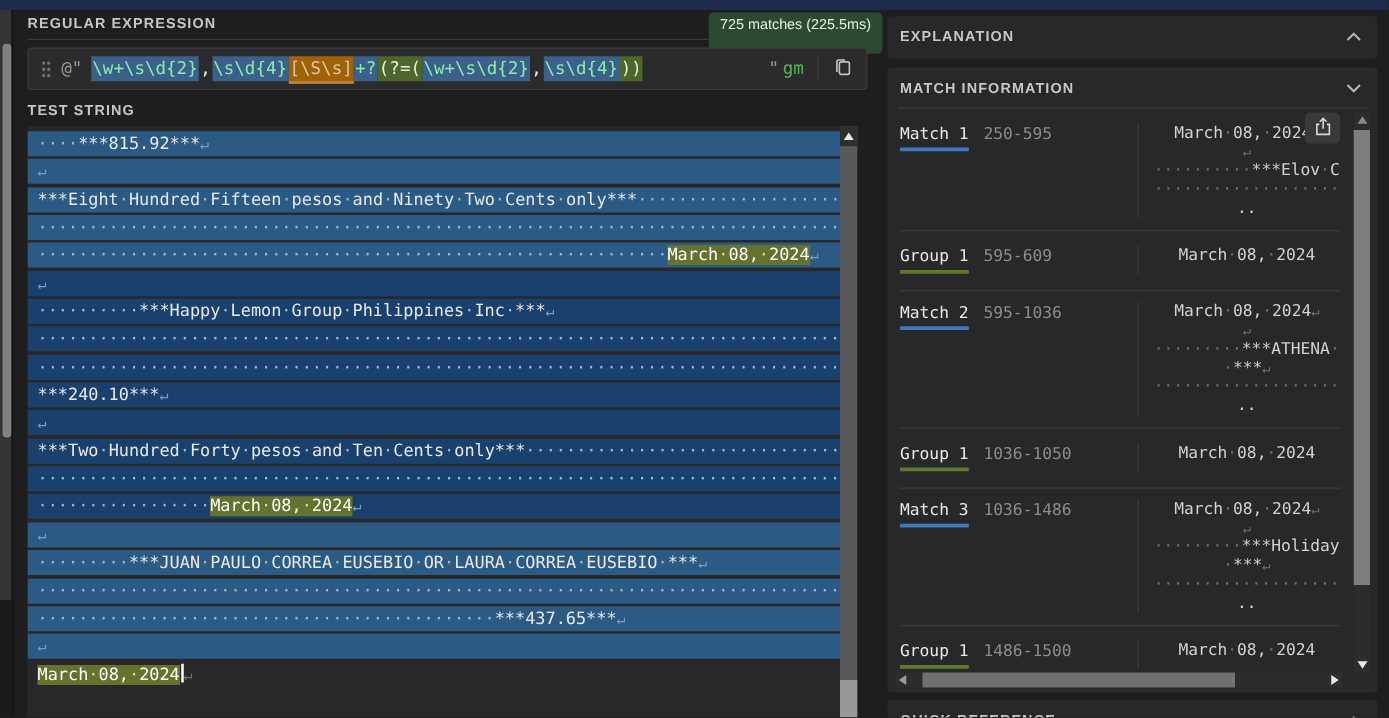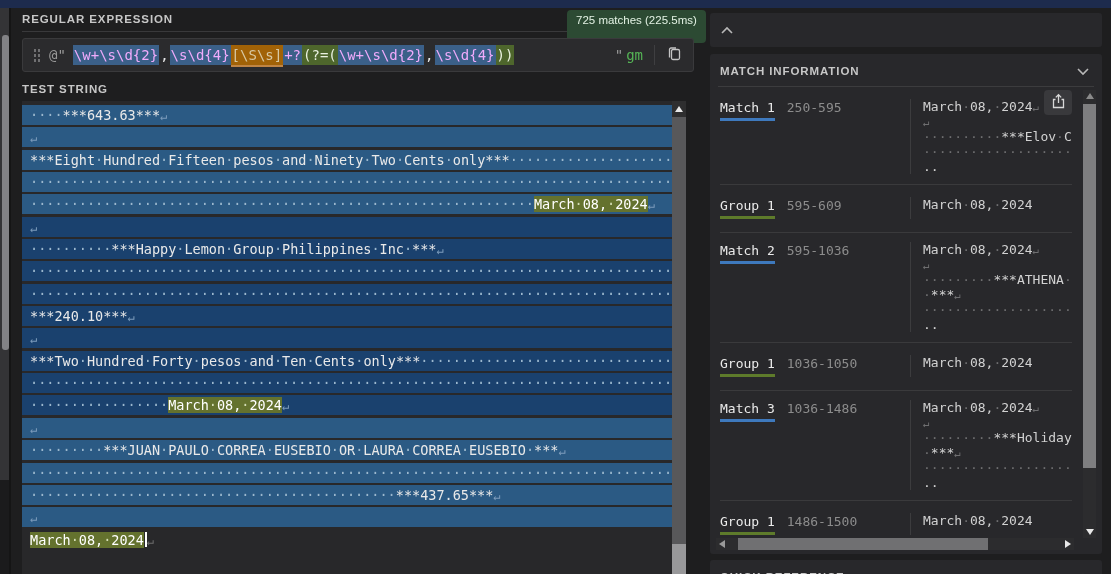--- a/index.html
+++ b/index.html
@@ -24,21 +24,21 @@
            color:#e3f2e4; font-size:11.5px; line-height:21px; }
 
   .regex-box { position:absolute; left:22px; top:38px; width:672px; height:34px; background:#2b2b2d;
                border:1px solid #3a3a3c; border-radius:3px; display:flex; align-items:center; padding:0 10px; }
   .drag-dots { width:8px; height:14px; margin-right:8px;
                background-image:radial-gradient(#707072 1.1px, transparent 1.2px); background-size:4px 5px; }
   .regex-mono { font-family:"DejaVu Sans Mono", monospace; font-size:14px; white-space:pre; }
   .delim { color:#9a9a9a; }
   .delim-open { margin-right:7px; }
   #regex-tokens span { padding:2px 1px; }
-  .tk-blue  { background:#3b6089; color:#f0abfc; }
+  .tk-blue  { background:#3b6089; color:#86efac; }
   .tk-tan   { background:#a16207; color:#d8c9a4; border-bottom:2px solid #c08544; }
   .tk-green { background:#4e662c; color:#e9f0df; }
   .tk-plain { color:#e8e8e8; background:transparent; }
   .regex-spacer { flex:1; }
   .flags { color:#55b455; margin-left:3px; }
   .regex-div { width:1px; height:20px; background:#3f3f41; margin:0 11px; }
   .icon-btn { background:none; border:none; cursor:pointer; display:flex; align-items:center; }
 
   .test-title { position:absolute; left:22px; top:83px; }
 
@@ -71,21 +71,21 @@
   .card-head .sec-title { flex:1; }
   .chev { flex:none; }
 
   .exp-card { left:710px; top:13px; width:392px; height:34px; }
   .mi-card  { left:710px; top:54px; width:392px; height:500px; overflow:hidden; }
   .qr-card  { left:710px; top:560px; width:392px; height:40px; }
 
   .mi-head-rule { position:absolute; left:8px; top:32px; width:376px; height:1px; background:#3c3c3e; }
 
   .mi-entries { position:absolute; left:10px; top:36px; width:352px; height:446px; overflow:hidden;
-                font-family:"DejaVu Sans Mono", monospace; font-size:13px; color:#d2d2d2; }
+                font-family:"DejaVu Sans Mono", monospace; font-size:13px; color:#d2d2d2;text-align:center; }
   .entry { display:flex; padding:9px 0 10px; }
   .entry + .entry { border-top:1px solid #3a3a3c; }
   .entry.group { padding:12px 0 13px; }
   .lcol { width:146px; flex:none; display:flex; align-items:flex-start; padding-top:1px; }
   .mlabel { display:inline-block; color:#eaeaea; padding-bottom:3px; }
   .u-blue  { border-bottom:3px solid #3e79bd; }
   .u-green { border-bottom:3px solid #5e7b2b; }
   .mrange { color:#8c8c8c; margin-left:12px; white-space:nowrap; }
   .ccol { flex:1; min-width:0; border-left:1px solid #3c3c3e; padding-left:12px; overflow:hidden;margin-left:44px; }
   .cline { height:15px; line-height:15px; white-space:pre; overflow:hidden; }
@@ -134,21 +134,21 @@
         <path d="M3.5 12.5 v-8 a1.5 1.5 0 0 1 1.5 -1.5 h5"></path>
       </svg>
     </span>
   </button>
 </div>
 
 <div class="sec-title test-title">TEST STRING</div>
 
 <div class="editor">
   <div class="editor-lines" id="editor-lines">
-      <div class="line bgl"><span class="ws">····</span><span class="txt">***643.63***</span><span class="ret">↵</span></div>
+      <div class="line bgl"><span class="ws">····</span><span class="txt">***815.92***</span><span class="ret">↵</span></div>
       <div class="line bgl"><span class="ret">↵</span></div>
       <div class="line bgl"><span class="txt">***Eight<span class="ws">·</span>Hundred<span class="ws">·</span>Fifteen<span class="ws">·</span>pesos<span class="ws">·</span>and<span class="ws">·</span>Ninety<span class="ws">·</span>Two<span class="ws">·</span>Cents<span class="ws">·</span>only***</span><span class="ws">······················</span></div>
       <div class="line bgl"><span class="ws">················································································</span></div>
       <div class="line bgl"><span class="ws">······························································</span><span class="hl-group">March<span class="ws">·</span>08,<span class="ws">·</span>2024</span><span class="ret">↵</span></div>
       <div class="line bgd"><span class="ret">↵</span></div>
       <div class="line bgd"><span class="ws">··········</span><span class="txt">***Happy<span class="ws">·</span>Lemon<span class="ws">·</span>Group<span class="ws">·</span>Philippines<span class="ws">·</span>Inc<span class="ws">·</span>***</span><span class="ret">↵</span></div>
       <div class="line bgd"><span class="ws">················································································</span></div>
       <div class="line bgd"><span class="ws">················································································</span></div>
       <div class="line bgd"><span class="txt">***240.10***</span><span class="ret">↵</span></div>
       <div class="line bgd"><span class="ret">↵</span></div>
@@ -165,20 +165,21 @@
   <div class="ed-scroll">
     <div class="arrow-box">
         <span class="tri-up"></span>
       </div>
     <div class="ed-thumb"></div>
   </div>
 </div>
 
 <div class="card exp-card">
   <div class="card-head">
+    <div class="sec-title">EXPLANATION</div>
     <span class="chev">
       <svg width="14" height="9" viewBox="0 0 14 9" fill="none" stroke="#b8b8b8" stroke-width="1.6">
           <polyline points="2,7 7,2 12,7"></polyline>
         </svg>
     </span>
   </div>
 </div>
 
 <div class="card mi-card">
   <div class="card-head">

